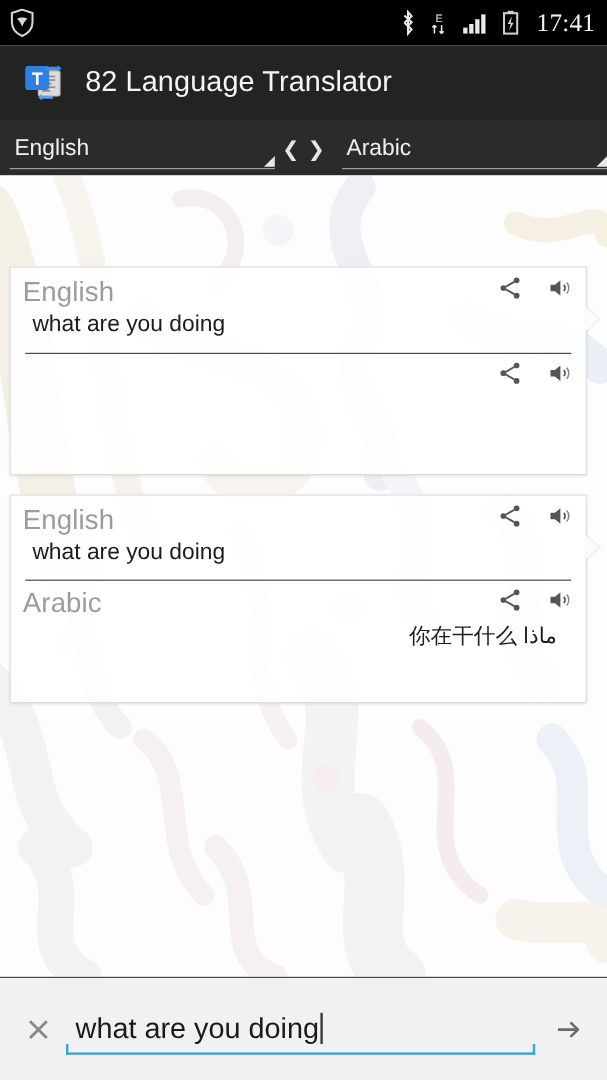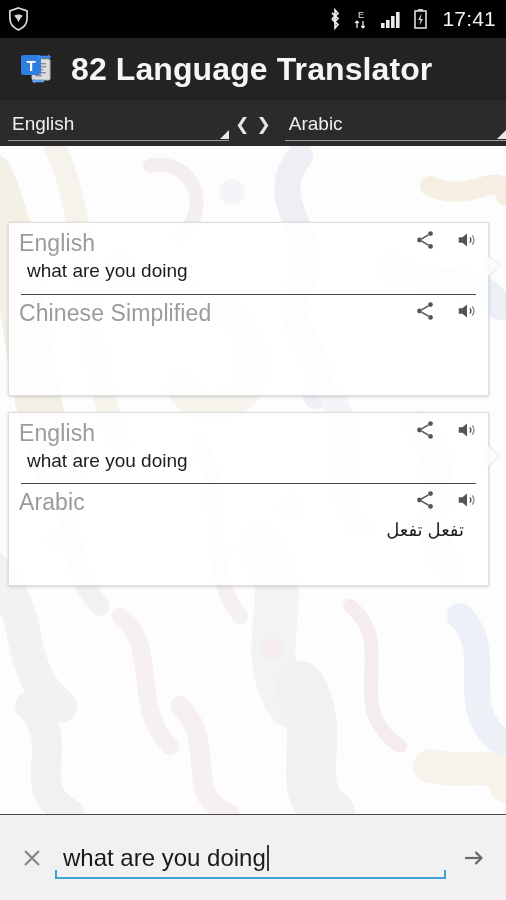--- a/index.html
+++ b/index.html
@@ -18,38 +18,38 @@
     display:flex; align-items:center;
     padding:0 10px 0 8px;
     position:relative; z-index:30;
   }
   .sb-left { display:flex; align-items:center; }
   .sb-right { margin-left:auto; display:flex; align-items:center; gap:11px; }
   .shield { width:21px; height:24px; display:block; }
   .sb-icon { display:block; }
   .sb-clock {
     color:#f2f2f2; font-size:21px; letter-spacing:0.2px;
-    font-family:Liberation Sans, sans-serif;
+    font-family:Liberation Serif, serif;
     margin-left:3px;
   }
 
   
   .appbar {
     height:62px; width:100%;
     background:#232323;
     display:flex; align-items:center;
     padding-left:18px;
     position:relative; z-index:30;
   }
   .appicon { width:36px; height:36px; position:relative; flex:none; }
   .appbar-title {
     color:#f5f5f5;
-    font-size:32px;
+    font-size:24px;
     margin-left:17px;
-    font-weight:700;
+    font-weight:400;
     letter-spacing:0.1px;
   }
 
   
   .langbar {
     height:46px; width:100%;
     background:#2b2b2b;
     display:flex; align-items:flex-end;
     position:relative; z-index:30;
     padding-bottom:5px;
@@ -327,21 +327,20 @@
         <svg class="act" viewBox="0 0 24 24">
           <path d="M3 9 H7 L12 5 V19 L7 15 H3 Z" fill="#555"></path>
           <path d="M15 9.3 C16.6 10.6 16.6 13.4 15 14.7" stroke="#555" stroke-width="1.6" fill="none"></path>
           <path d="M17.6 7 C20.3 9.4 20.3 14.6 17.6 17" stroke="#888" stroke-width="1.4" fill="none"></path>
         </svg>
       </div>
     </div>
 
     <div class="row dst-row" style="margin-top:10px;">
       <div class="row-divider"></div>
-      <div class="lang-name">Chinese Simplified</div>
       <div class="row-actions">
         <svg class="act" viewBox="0 0 24 24">
           <circle cx="18" cy="5" r="2.6" fill="#555"></circle>
           <circle cx="6" cy="12" r="2.6" fill="#555"></circle>
           <circle cx="18" cy="19" r="2.6" fill="#555"></circle>
           <path d="M8.2 10.8 L15.8 6.4 M8.2 13.2 L15.8 17.6" stroke="#555" stroke-width="1.7" fill="none"></path>
         </svg>
         <svg class="act" viewBox="0 0 24 24">
           <path d="M3 9 H7 L12 5 V19 L7 15 H3 Z" fill="#555"></path>
           <path d="M15 9.3 C16.6 10.6 16.6 13.4 15 14.7" stroke="#555" stroke-width="1.6" fill="none"></path>
@@ -368,21 +367,21 @@
           <path d="M3 9 H7 L12 5 V19 L7 15 H3 Z" fill="#555"></path>
           <path d="M15 9.3 C16.6 10.6 16.6 13.4 15 14.7" stroke="#555" stroke-width="1.6" fill="none"></path>
           <path d="M17.6 7 C20.3 9.4 20.3 14.6 17.6 17" stroke="#888" stroke-width="1.4" fill="none"></path>
         </svg>
       </div>
     </div>
 
     <div class="row dst-row" style="margin-top:9px;">
       <div class="row-divider"></div>
       <div class="lang-name">Arabic</div>
-      <div class="trans-text rtl">تفعل تفعل</div>
+      <div class="trans-text rtl">ماذا 你在干什么</div>
       <div class="row-actions">
         <svg class="act" viewBox="0 0 24 24">
           <circle cx="18" cy="5" r="2.6" fill="#555"></circle>
           <circle cx="6" cy="12" r="2.6" fill="#555"></circle>
           <circle cx="18" cy="19" r="2.6" fill="#555"></circle>
           <path d="M8.2 10.8 L15.8 6.4 M8.2 13.2 L15.8 17.6" stroke="#555" stroke-width="1.7" fill="none"></path>
         </svg>
         <svg class="act" viewBox="0 0 24 24">
           <path d="M3 9 H7 L12 5 V19 L7 15 H3 Z" fill="#555"></path>
           <path d="M15 9.3 C16.6 10.6 16.6 13.4 15 14.7" stroke="#555" stroke-width="1.6" fill="none"></path>

